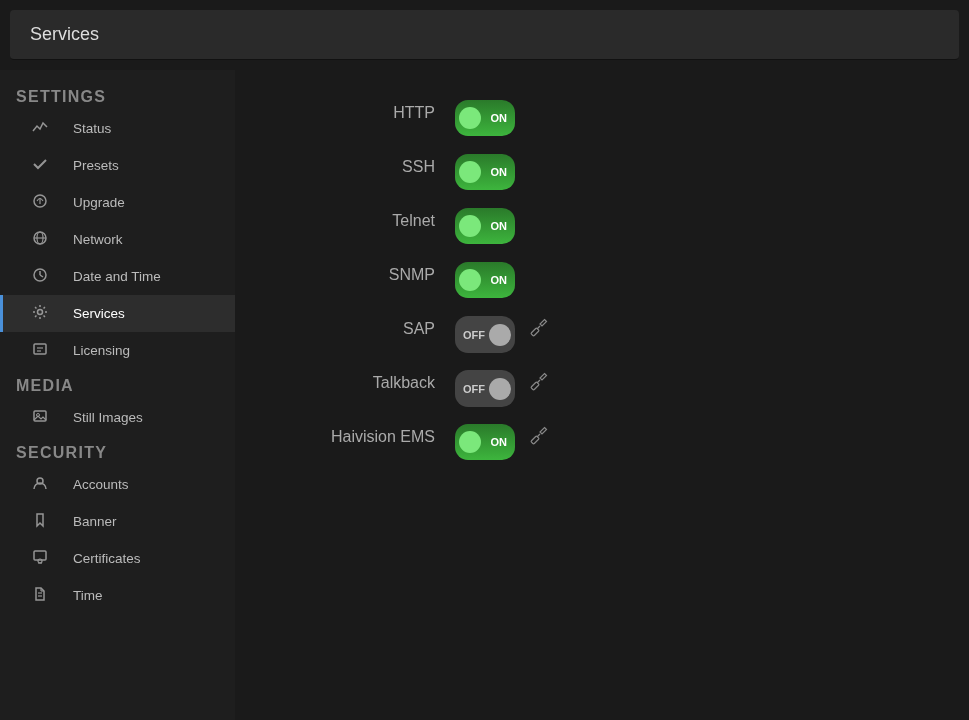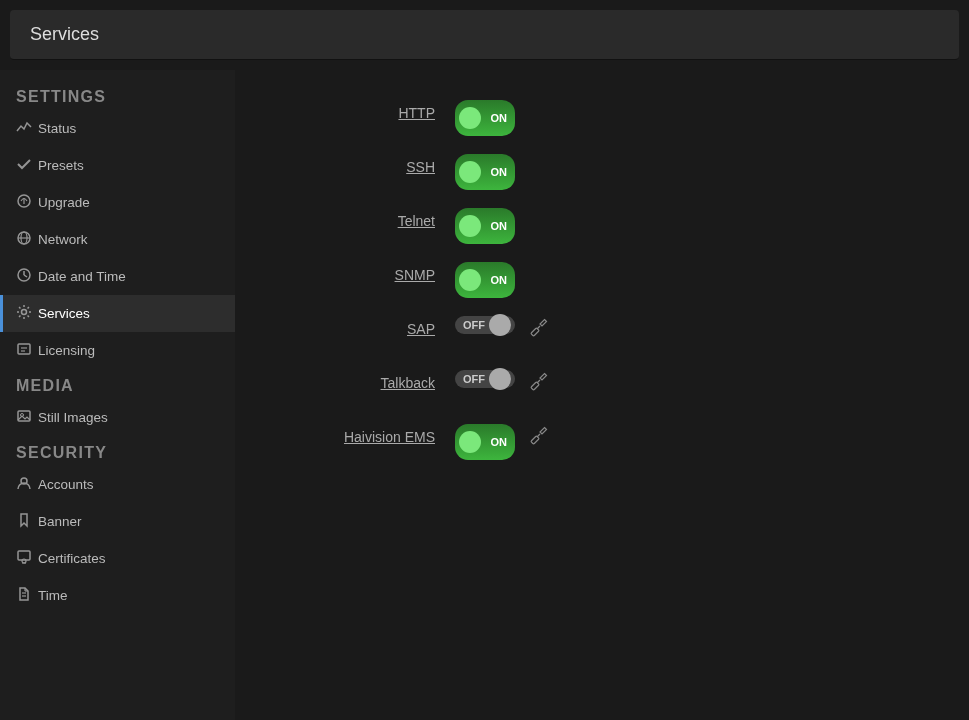--- a/index.html
+++ b/index.html
@@ -42,24 +42,24 @@
       font-size: 16px;
       font-weight: bold;
       letter-spacing: 0.08em;
       padding: 8px 16px 4px;
       text-transform: uppercase;
     }
 
     .sidebar-item {
       display: flex;
       align-items: center;
-      padding: 9px 12px;
+      padding: 9px 28px;
       cursor: pointer;
       color: #bbb;
-      gap: 5px;
+      gap: 24px;
       border-left: 3px solid transparent;
     }
 
     .sidebar-item.active {
       background: #2d2d2d;
       border-left: 3px solid #4a90d9;
       color: #fff;
     }
 
     .sidebar-item .icon {
@@ -83,41 +83,40 @@
     .service-row {
       display: flex;
       align-items: center;
       margin-bottom: 28px;
     }
 
     .service-name {
       width: 160px;
       text-align: right;
       color: #aaa;
-      font-size: 14px;
+      font-size: 16px;
       padding-right: 20px;
-      text-decoration: underline;
     }
 
     .toggle-on {
       background: linear-gradient(to bottom, #2a7a2a, #3db53d);
       width: 60px;
       height: 36px;
       border-radius: 13px;
       display: flex;
       align-items: center;
       justify-content: flex-start;
       padding: 0 2px;
       cursor: pointer;
     }
 
     .toggle-off {
       background: #444;
       width: 60px;
-      height: 18px;
+      height: 37px;
       border-radius: 13px;
       display: flex;
       align-items: center;
       justify-content: flex-end;
       padding: 0 2px;
       cursor: pointer;
     }
 
     .toggle-knob-on {
       width: 22px;

